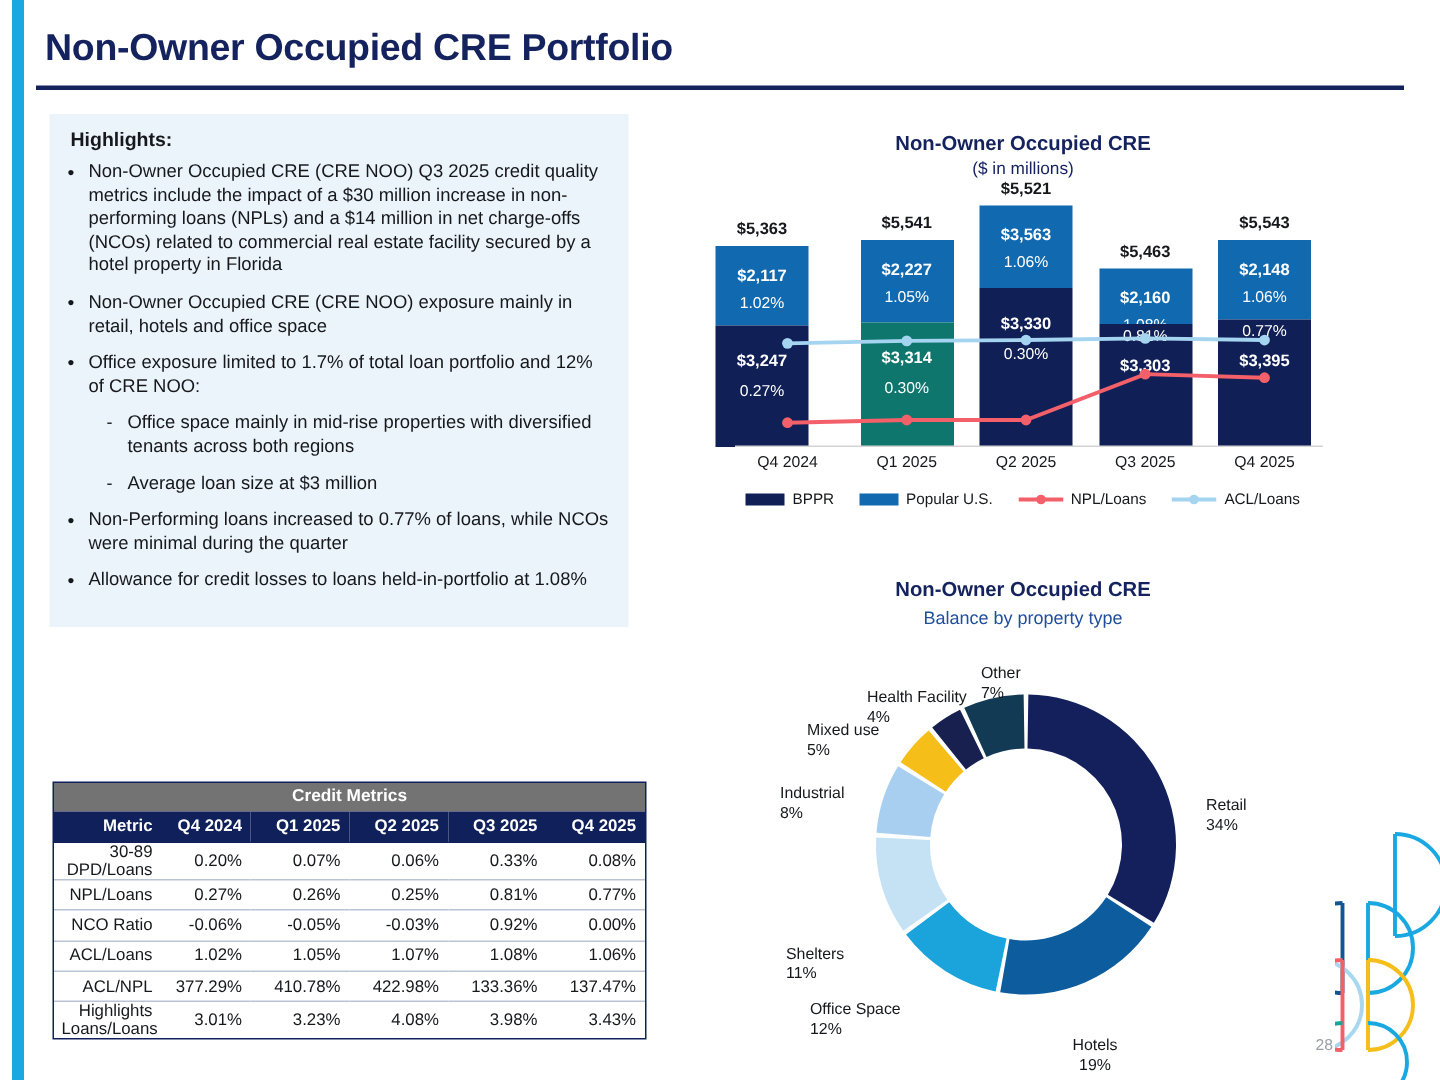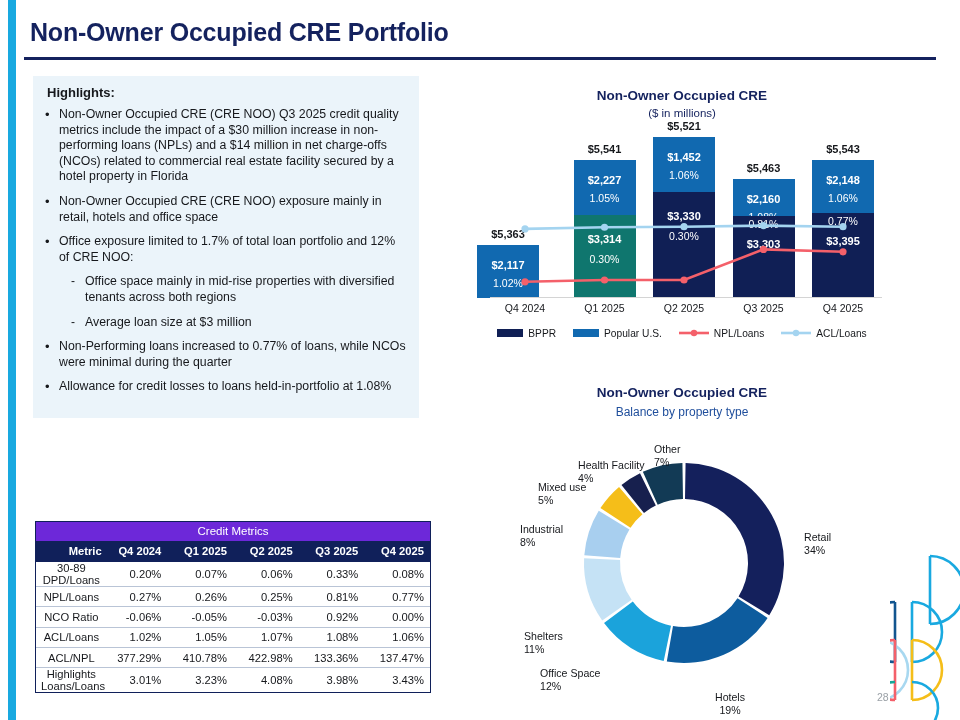--- a/index.html
+++ b/index.html
@@ -109,34 +109,34 @@
   }
 
   
   .metrics{
     position:absolute;left:35px;top:521px;width:394px;
     border:1px solid #10205A;border-collapse:collapse;
   }
   table.mt{border-collapse:collapse;width:394px;table-layout:fixed;}
   table.mt th,table.mt td{padding:0;}
   .mt-caption{
-    background:#6d28d9;color:#ffffff;font-size:11.5px;font-weight:normal;
+    background:#737373;color:#ffffff;font-size:11.5px;font-weight:bold;
     text-align:center;height:19px;line-height:19px;
   }
   .mt-head td{
     background:#10205A;color:#ffffff;font-size:11.2px;font-weight:bold;height:20px;
   }
   .mt-head .c0{padding-left:13px;text-align:right;margin-top:20px;}
   .mt-head .cn{padding-right:6px;text-align:right;}
   .mt-body td{
     font-size:11.2px;color:#16181c;height:19.3px;
     border-top:1px solid #B9C4D6;background:#ffffff;
   }
   .mt-body tr:first-child td{border-top:1px solid #10205A;}
-  .mt-body .c0{padding-left:5px;text-align:center;}
+  .mt-body .c0{padding-left:5px;text-align:right;}
   .mt-body .cn{padding-right:6px;text-align:right;}
 
   
   .page-num{
     position:absolute;left:877px;top:691px;
     font-size:10.5px;color:#9aa0a6;
   }
   .logo{position:absolute;left:890px;top:548px;width:70px;height:172px;overflow:hidden;}
 </style>
 </head>
@@ -186,36 +186,40 @@
   <div class="barchart">
     <div class="bc-title">Non-Owner Occupied CRE</div>
     <div class="bc-sub">($ in millions)</div>
     <div class="bc-plot" id="bc-plot">
         <div class="bar-group" style="left: 5px;">
           <div class="bar-total">$5,363</div>
           <div class="seg seg-us" style="height: 52.7716px; background: rgb(17, 105, 176);">
             <div class="seg-val" style="top: 14px;">$2,117</div>
             <div class="seg-pct" style="top: 32px;">1.02%</div>
           </div>
+          <div class="seg seg-bppr" style="height: 80.9397px; background: rgb(16, 31, 85);">
+            <div class="seg-val" style="top: 18px;">$3,247</div>
+            <div class="seg-pct" style="top: 38px;">0.27%</div>
+          </div>
         </div>
         <div class="bar-group" style="left: 101.5px;">
           <div class="bar-total">$5,541</div>
           <div class="seg seg-us" style="height: 55.5136px; background: rgb(17, 105, 176);">
             <div class="seg-val" style="top: 14px;">$2,227</div>
             <div class="seg-pct" style="top: 32px;">1.05%</div>
           </div>
           <div class="seg seg-bppr" style="height: 82.6099px; background: #0f766e;">
             <div class="seg-val" style="top: 18px;">$3,314</div>
             <div class="seg-pct" style="top: 38px;">0.30%</div>
           </div>
         </div>
         <div class="bar-group" style="left: 181px;">
           <div class="bar-total">$5,521</div>
           <div class="seg seg-us" style="height: 54.6162px; background: rgb(17, 105, 176);">
-            <div class="seg-val" style="top: 14px;">$1,452</div>
+            <div class="seg-val" style="top: 14px;">$3,563</div>
             <div class="seg-pct" style="top: 32px;">1.06%</div>
           </div>
           <div class="seg seg-bppr" style="height: 106px; background: rgb(16, 31, 85);">
             <div class="seg-val" style="top: 18px;">$3,330</div>
             <div class="seg-pct" style="top: 38px;">0.30%</div>
           </div>
         </div>
         <div class="bar-group" style="left: 260.5px;">
           <div class="bar-total">$5,463</div>
           <div class="seg seg-us" style="height: 37px; background: rgb(17, 105, 176);">

